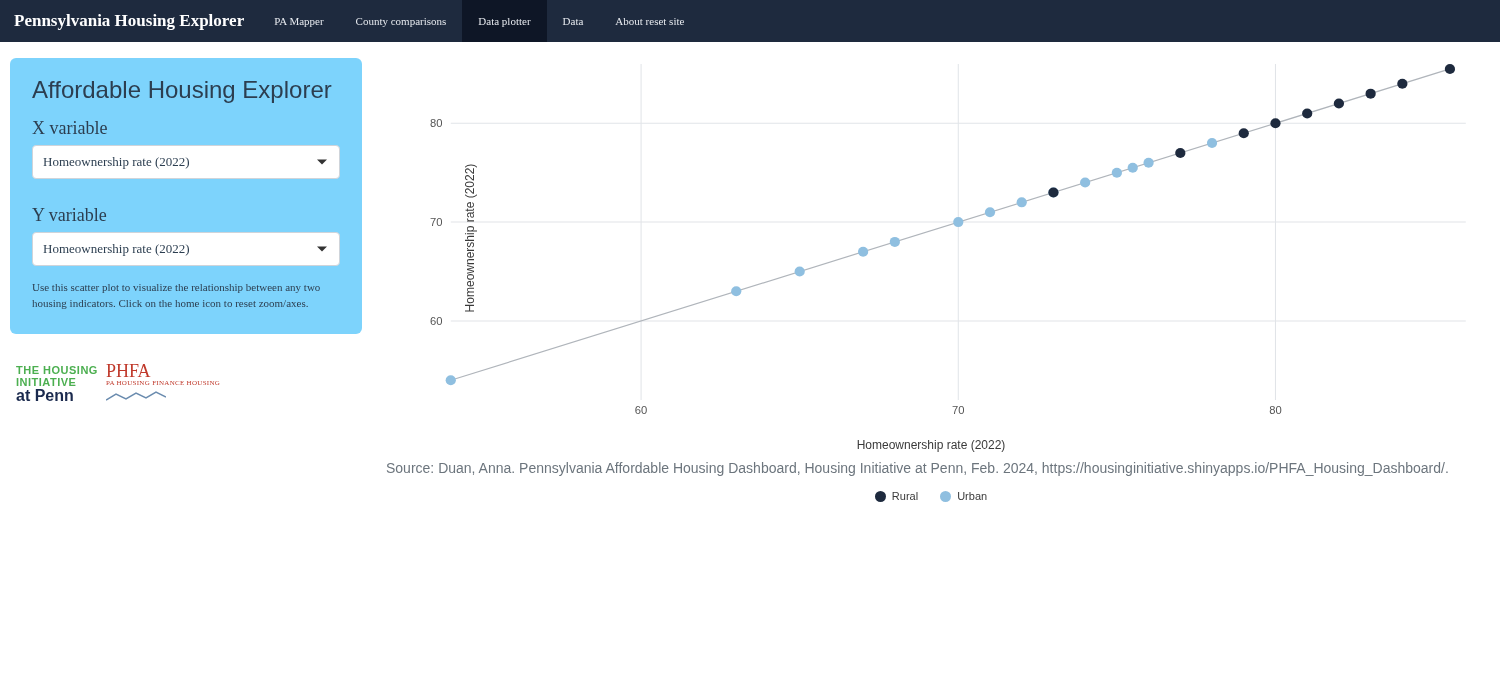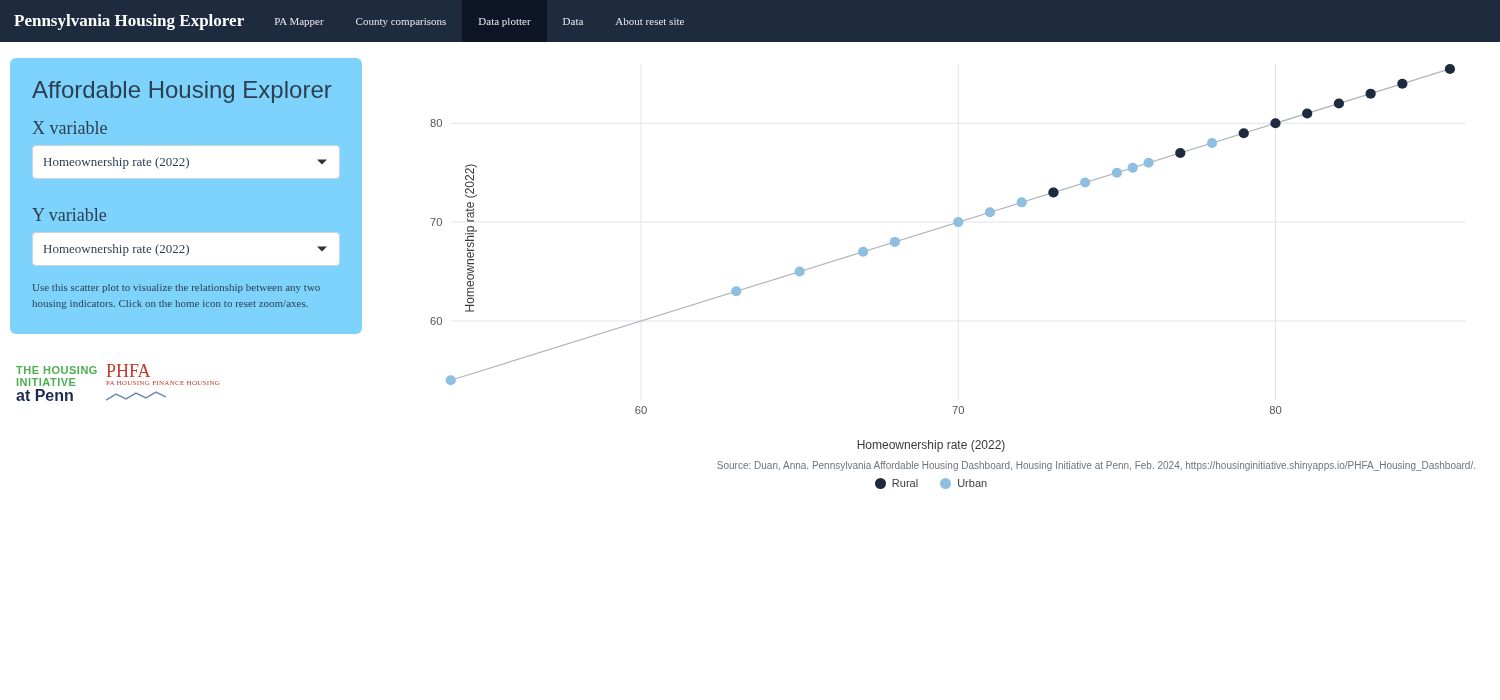--- a/index.html
+++ b/index.html
@@ -24,22 +24,22 @@
   .logo-hi .l3{color:#1b2a4e;font-size:16px;font-weight:800}
   .logo-phfa{font-family:'Times New Roman',serif;color:#c0392b;font-size:18px;font-weight:400;line-height:1}
   .logo-phfa .small{font-size:7px;color:#c0392b;display:block;letter-spacing:0.3px}
   .logo-phfa .squiggle{margin-top:2px;height:12px;width:60px}
   .main{flex:1 1 auto;min-width:0}
   .chart-area{position:relative;width:100%;max-width:1090px}
   .chart-title{font-family:Verdana,Geneva,sans-serif;font-weight:700;font-size:14px;color:#3a3a3a;text-align:center;margin:4px 0 8px 0}
   .plot-box{position:relative;height:360px;margin-left:28px}
   .y-axis-label{position:absolute;left:-18px;top:50%;transform:translateY(-50%) rotate(-90deg);transform-origin:center;font-family:Verdana,Geneva,sans-serif;font-size:12px;color:#3a3a3a;white-space:nowrap}
   .x-axis-label{text-align:center;font-family:Verdana,Geneva,sans-serif;font-size:12px;color:#3a3a3a;margin-top:20px}
-  .source-line{text-align:right;font-family:Verdana,Geneva,sans-serif;font-size:10px;color:#6c757d;margin-top:8px}
-  .legend{display:flex;justify-content:center;gap:22px;margin-top:6px;font-family:Verdana,Geneva,sans-serif;font-size:11px;color:#3a3a3a}
+  .source-line{text-align:left;font-family:Verdana,Geneva,sans-serif;font-size:14px;color:#6c757d;margin-top:8px}
+  .legend{display:flex;justify-content:center;gap:22px;margin-top:14px;font-family:Verdana,Geneva,sans-serif;font-size:11px;color:#3a3a3a}
   .legend-item{display:flex;align-items:center;gap:6px}
   .lg-swatch{width:11px;height:11px;border-radius:50%}
   svg.plot{width:100%;height:100%;display:block}
   .grid-line{stroke:#e1e4e8;stroke-width:1}
   .tick-label{font-family:Verdana,Geneva,sans-serif;font-size:11px;fill:#555}
   .trend-line{stroke:#b0b5bb;stroke-width:1.2;fill:none}
   .pt{stroke:none}
 </style>
 </head>
 <body>

